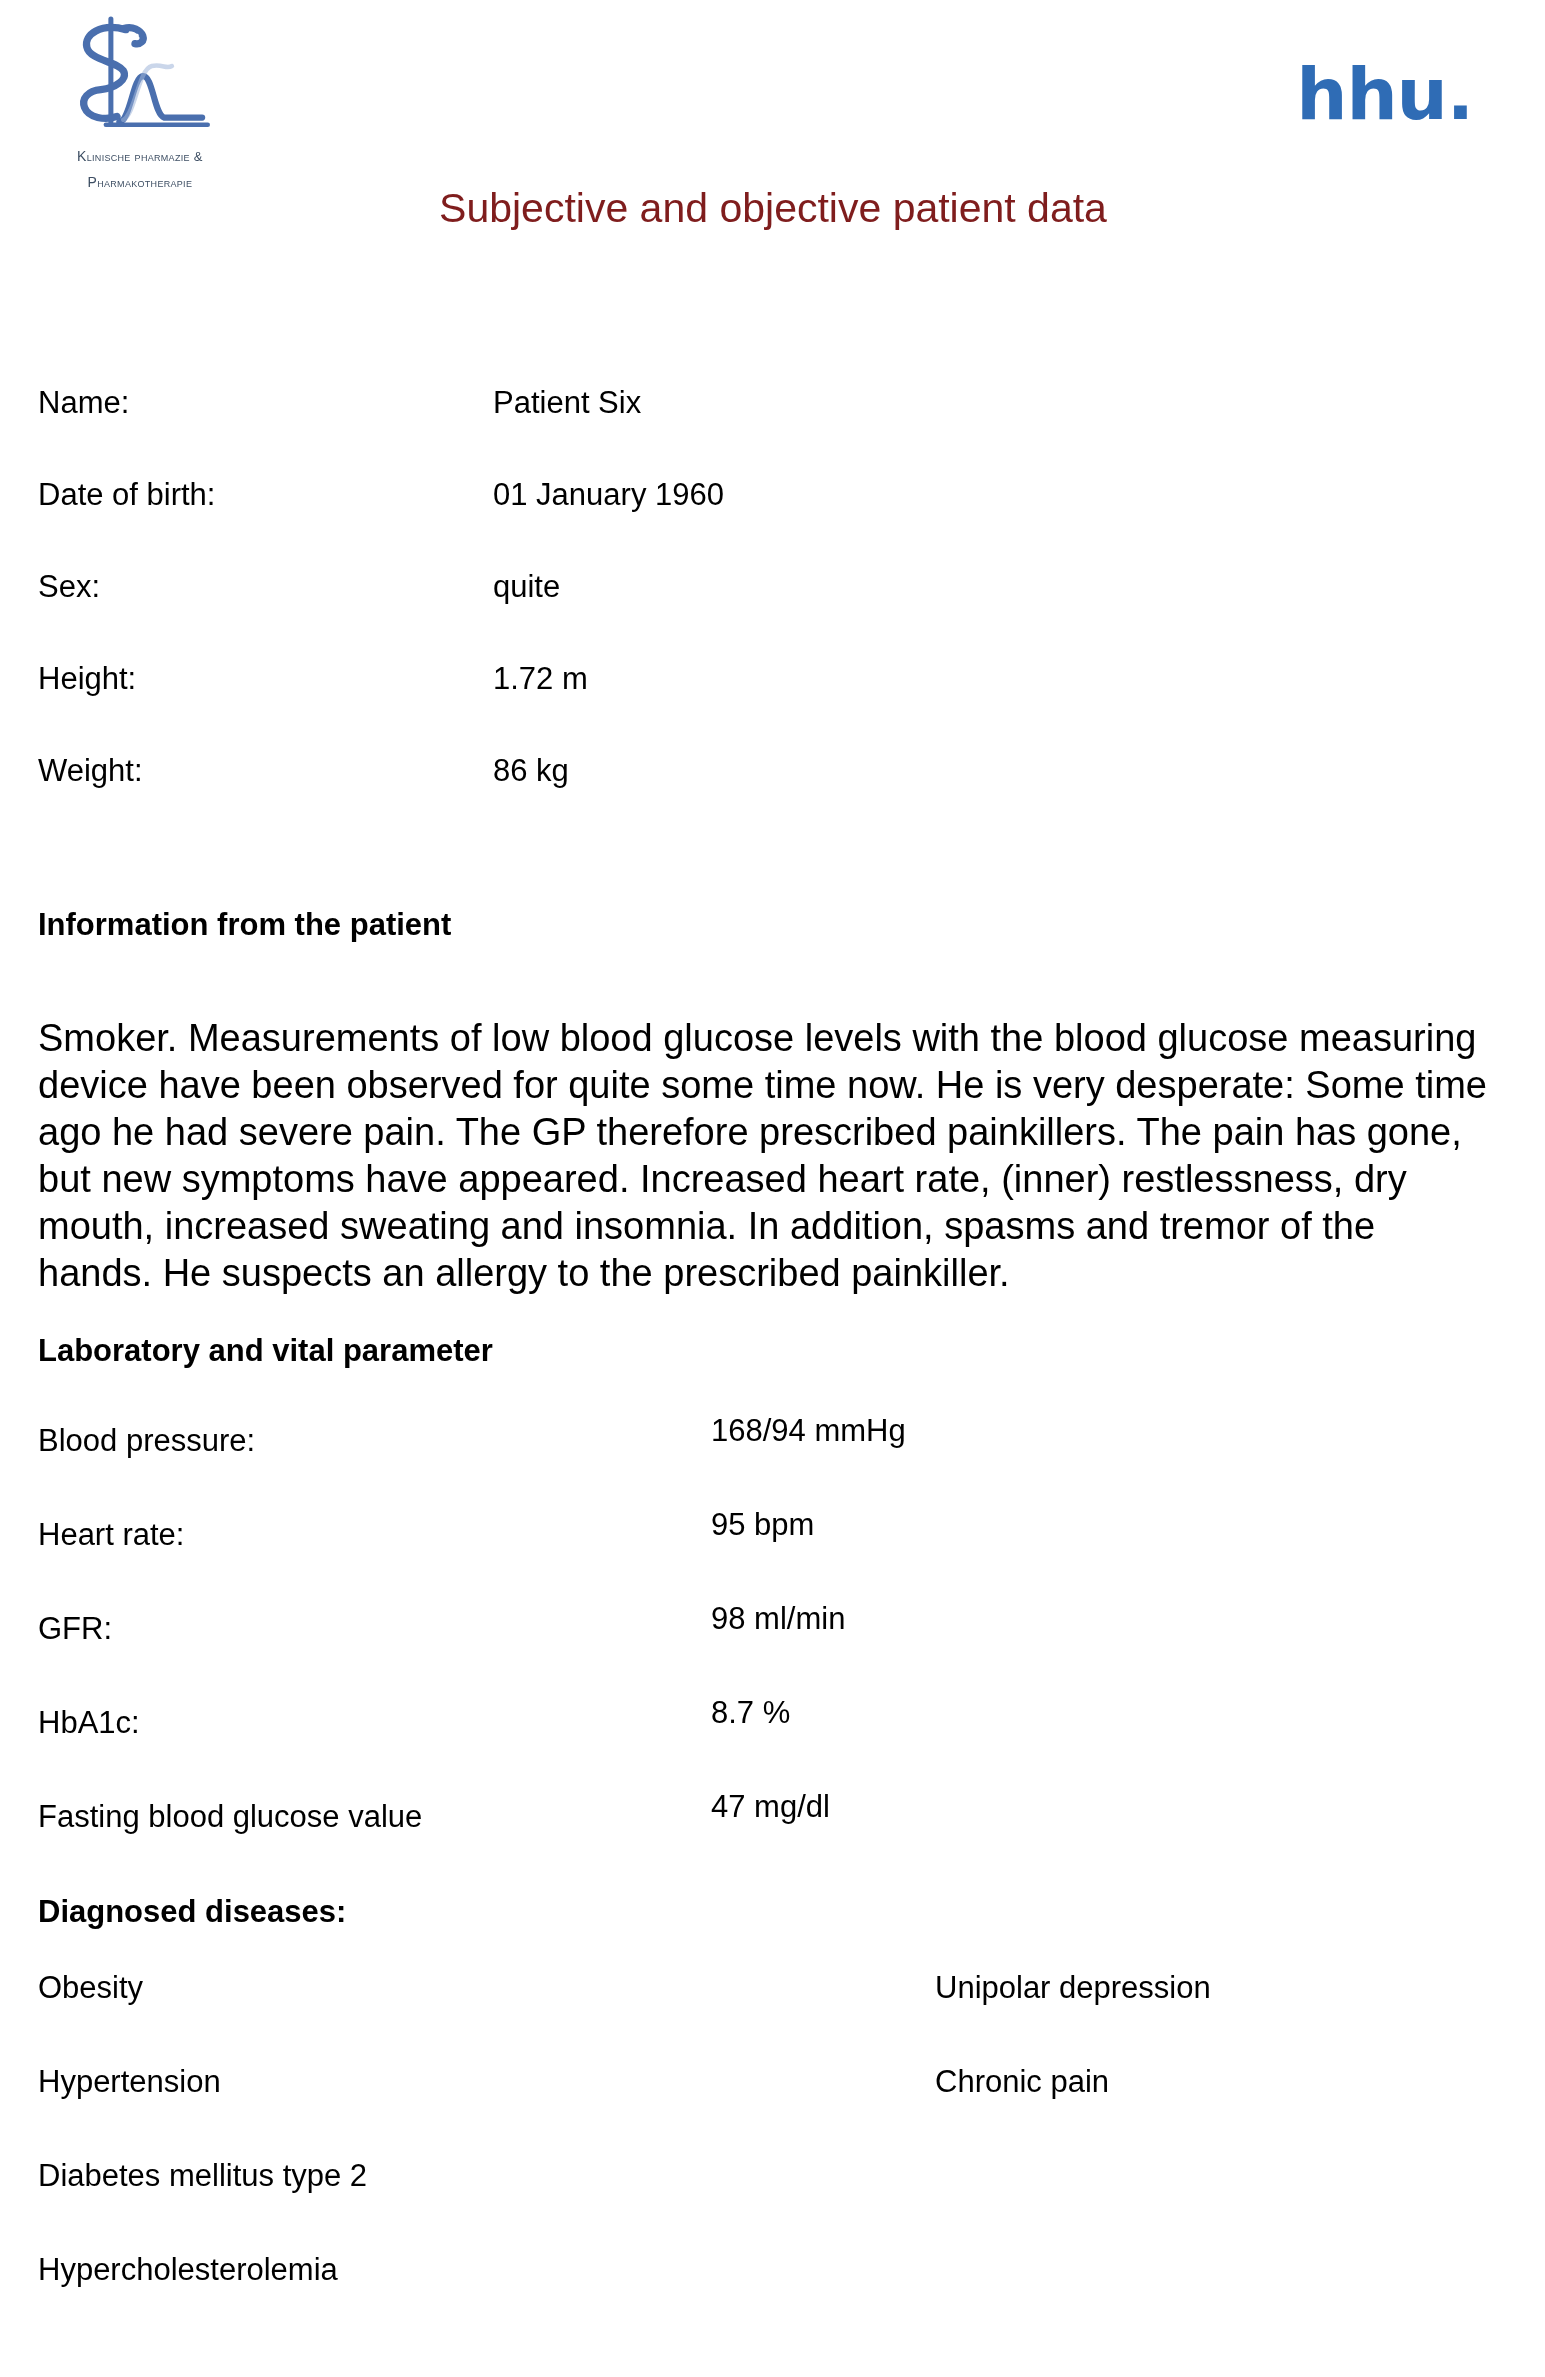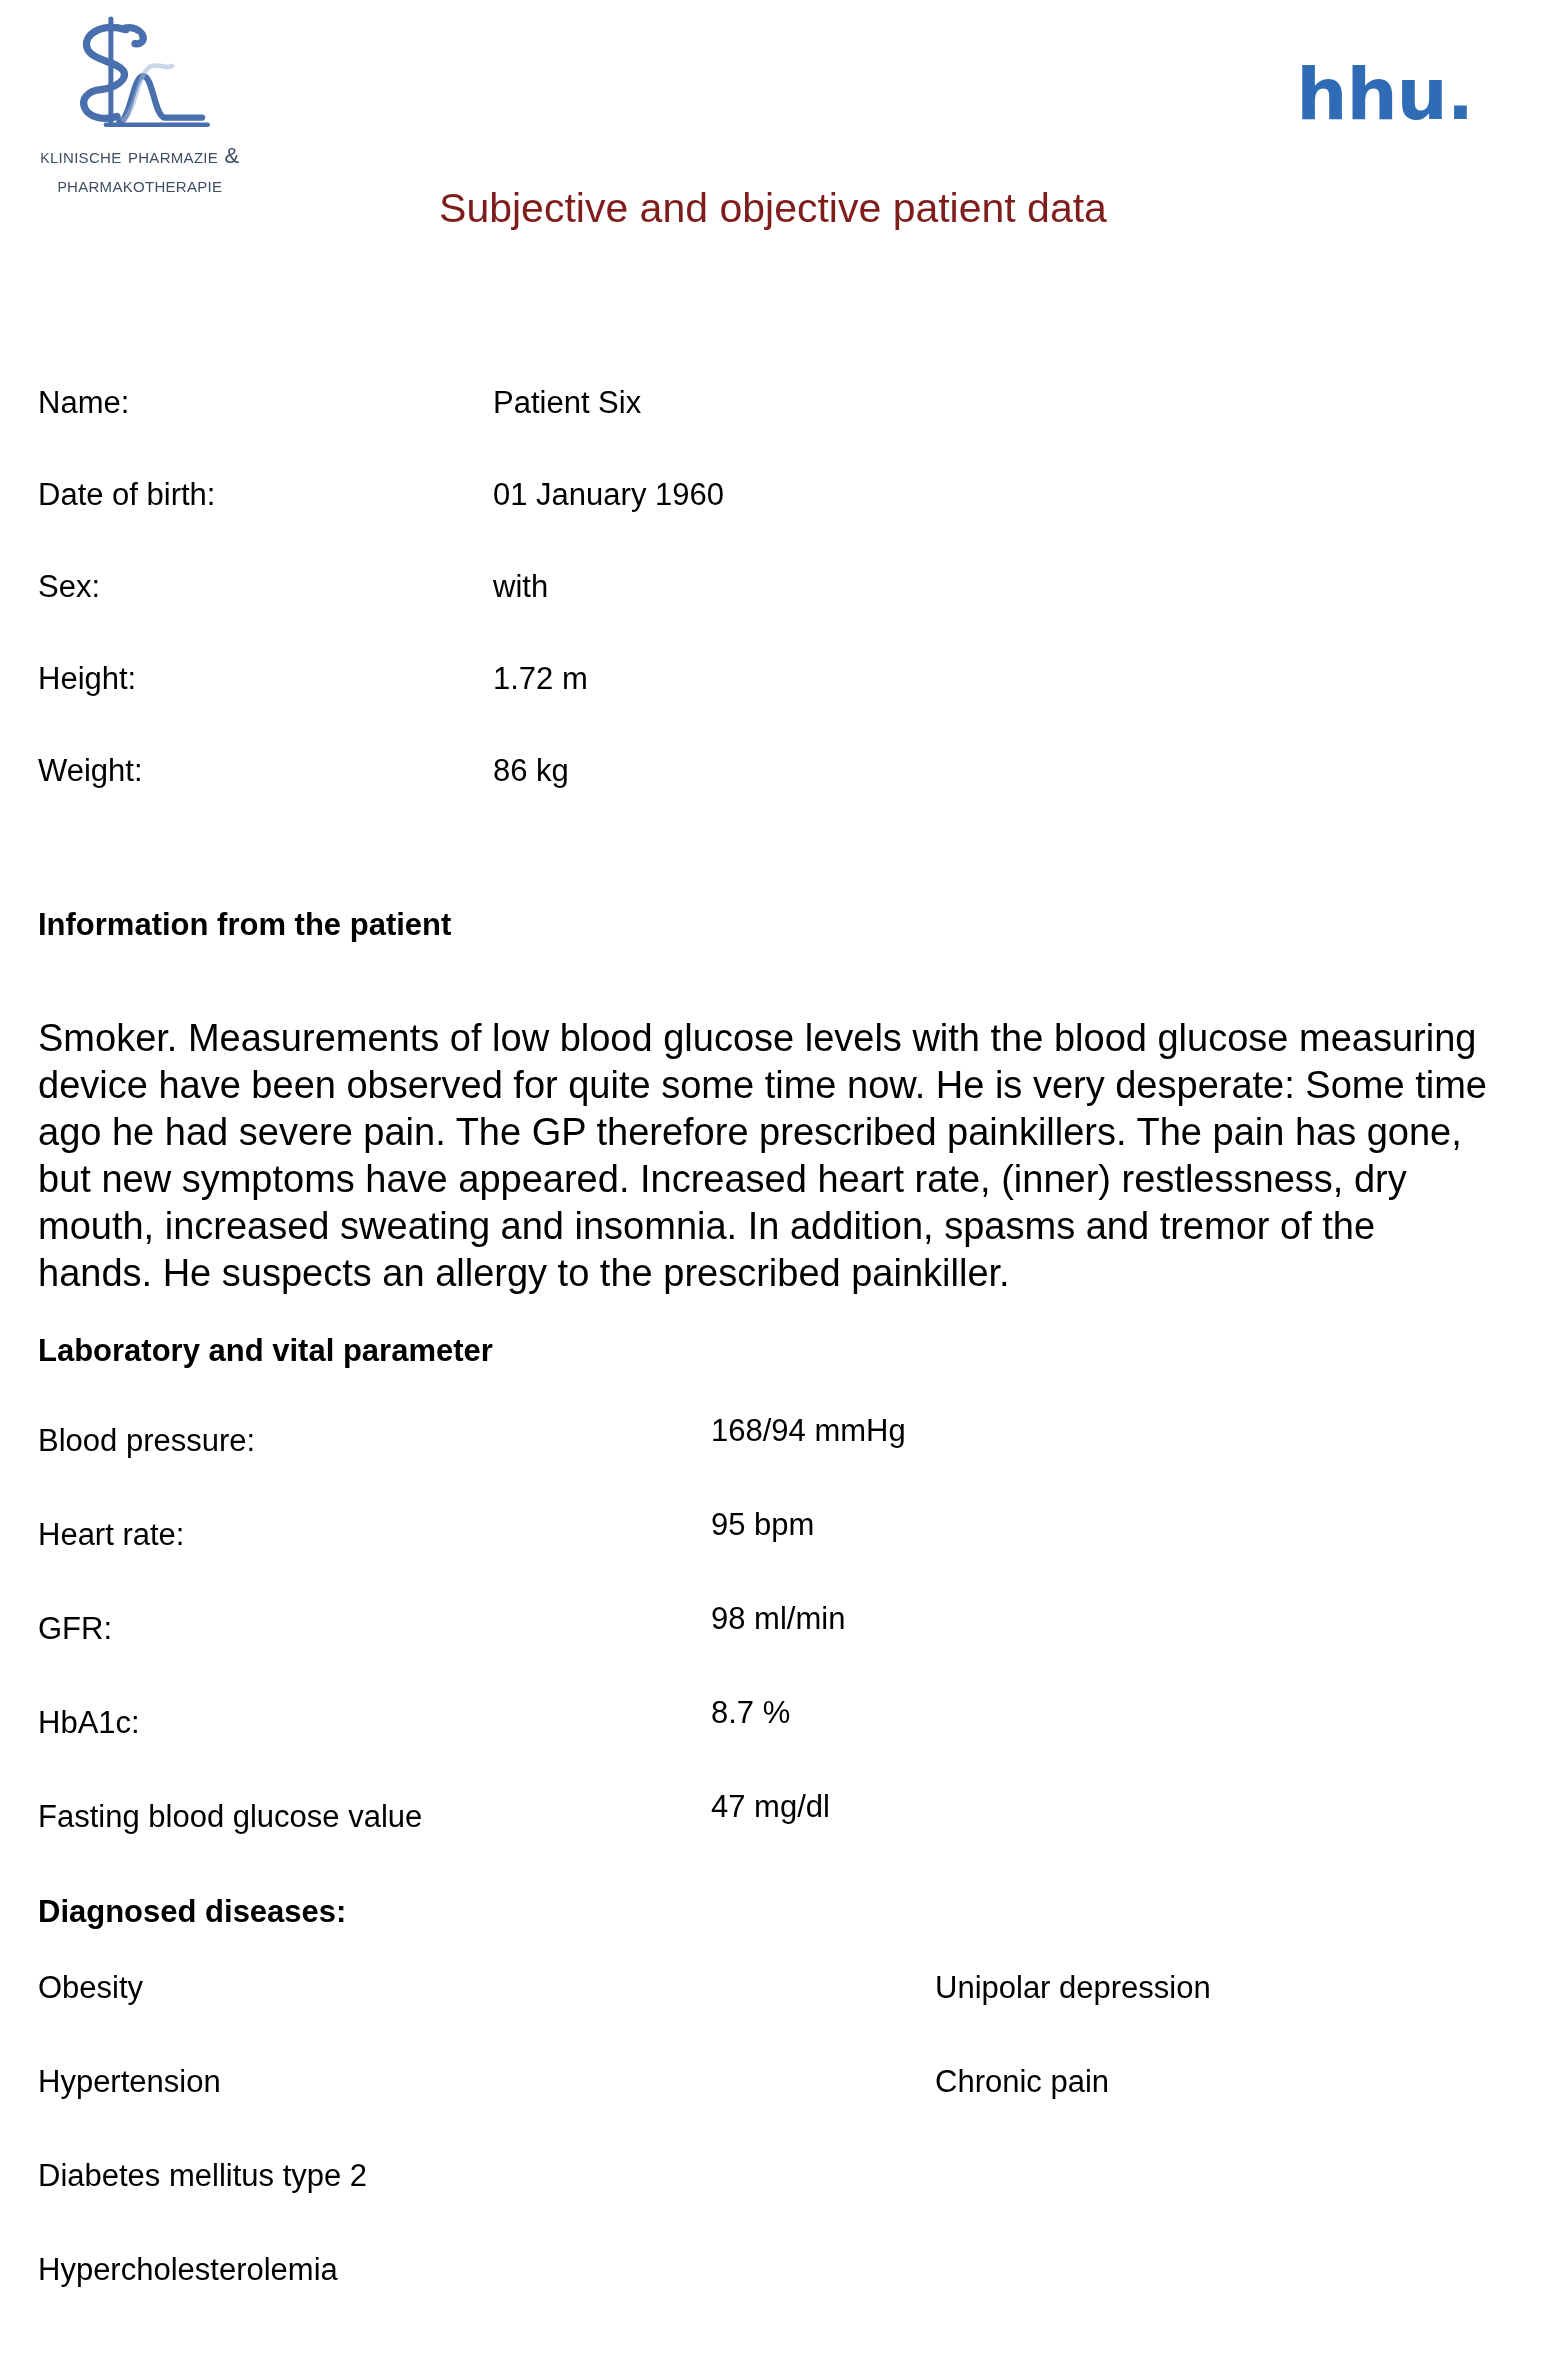--- a/index.html
+++ b/index.html
@@ -36,21 +36,21 @@
   }
   .logo-caption {
     margin-top: 1.1px;
     font-family: "Liberation Sans", sans-serif;
     color: #3d4e63;
     line-height: 1.32;
     letter-spacing: 0.3px;
   }
   .logo-caption .cap-line {
     display: block;
-    font-size: 22px;
+    font-size: 13px;
     font-variant: small-caps;
     text-transform: lowercase;
   }
   .logo-caption .cap-line::first-letter { font-size: 20px; }
 
   .hhu-logo {
     position: absolute;
     right: 73px;
     top: 58px;
     font-family: "DejaVu Sans", sans-serif;
@@ -166,21 +166,21 @@
       <span class="body-text val">Patient Six</span>
     </div>
 
     <div class="info-row">
       <span class="body-text lbl">Date of birth:</span>
       <span class="body-text val">01 January 1960</span>
     </div>
 
     <div class="info-row">
       <span class="body-text lbl">Sex:</span>
-      <span class="body-text val">with</span>
+      <span class="body-text val">quite</span>
     </div>
 
     <div class="info-row">
       <span class="body-text lbl">Height:</span>
       <span class="body-text val">1.72 m</span>
     </div>
 
     <div class="info-row">
       <span class="body-text lbl">Weight:</span>
       <span class="body-text val">86 kg</span>

